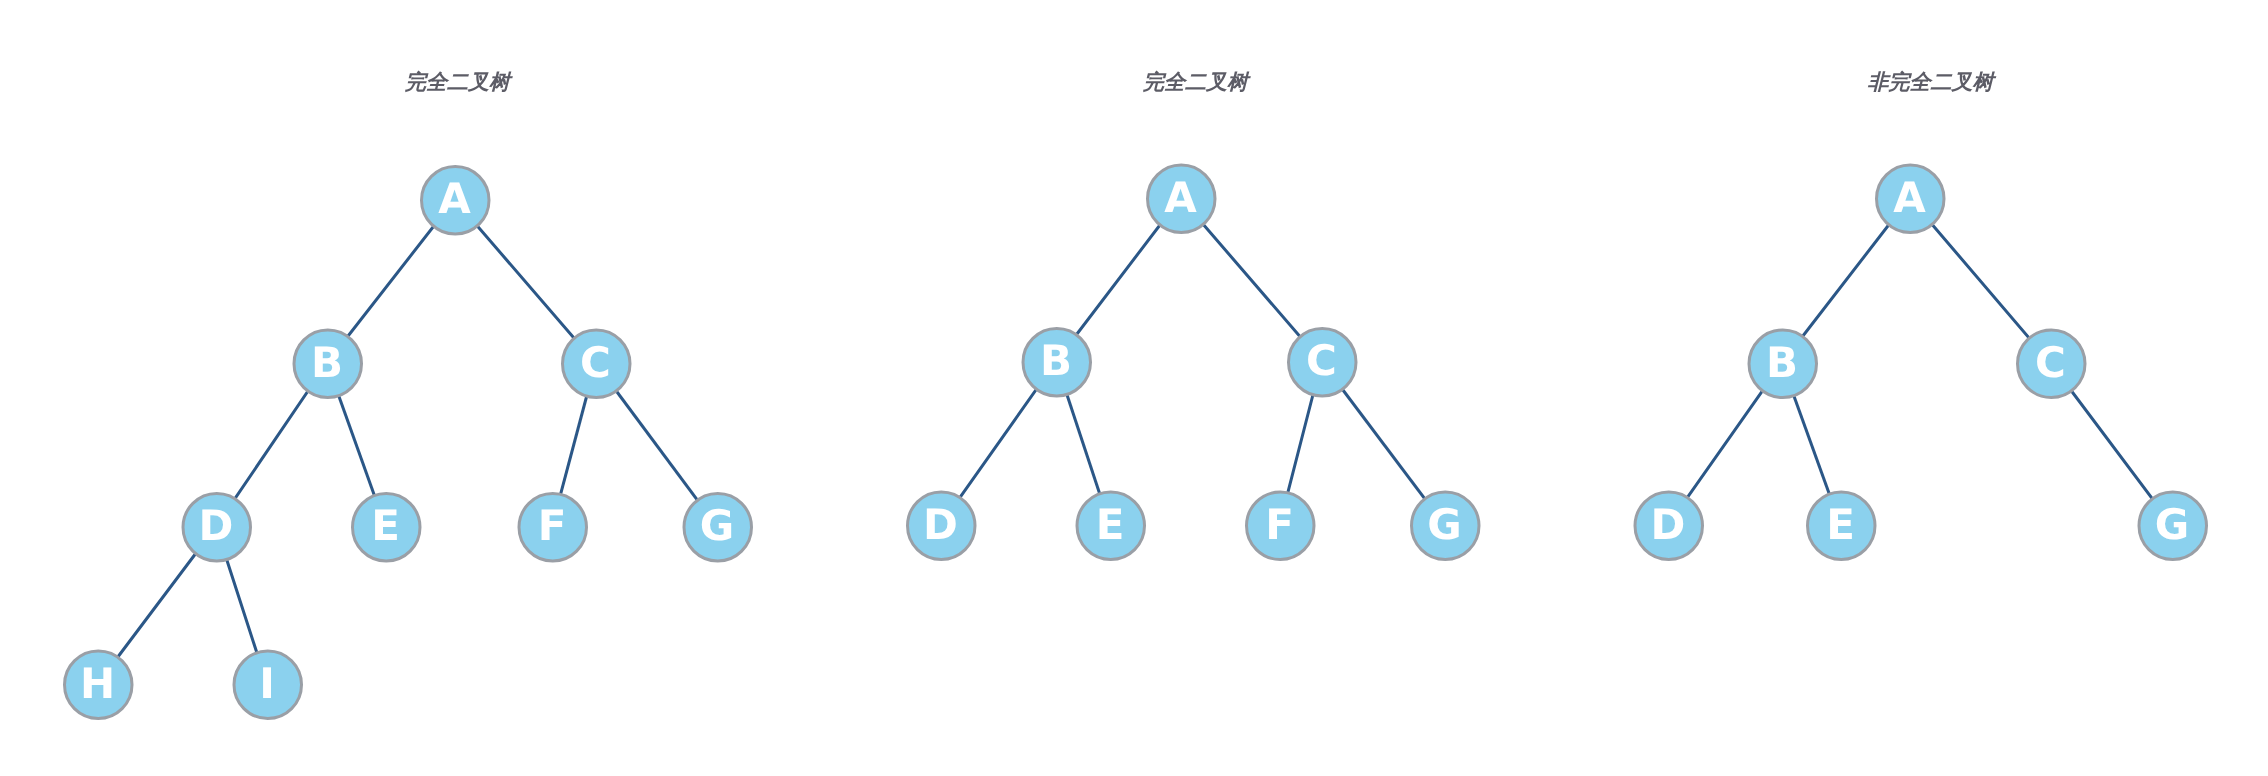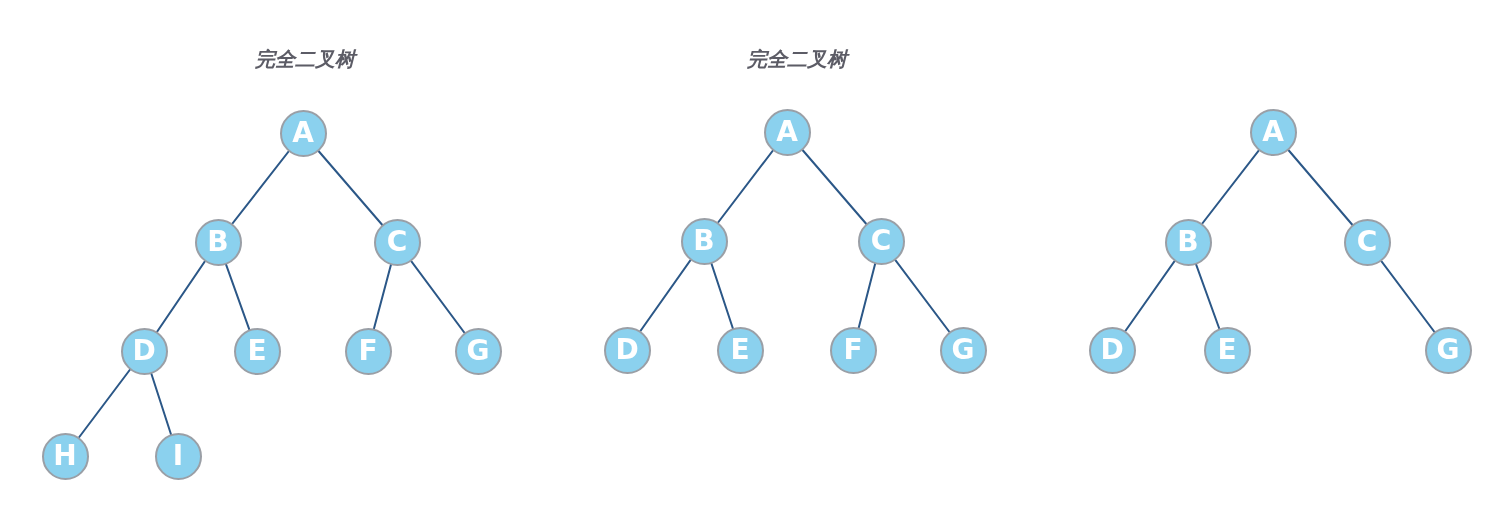--- a/index.html
+++ b/index.html
@@ -44,21 +44,21 @@
     line-height: 1;
     display: flex;
     align-items: center;
     justify-content: center;
     user-select: none;
   }
   .tree-title {
     position: absolute;
     top: 46px;
     transform: translateX(-50%);
-    font-size: 20px;
+    font-size: 14px;
     font-weight: bold;
     font-style: italic;
     color: var(--title-color, #5C5C66);
     white-space: nowrap;
   }
 </style>
 </head>
 <body>
 
 <div class="canvas">
@@ -102,13 +102,14 @@
       <div class="node" style="left: 939.5px; top: 326.5px;">G</div>
       <div class="node" style="left: 1249.5px; top: 108.5px;">A</div>
       <div class="node" style="left: 1164.5px; top: 218.5px;">B</div>
       <div class="node" style="left: 1343.5px; top: 218.5px;">C</div>
       <div class="node" style="left: 1088.5px; top: 326.5px;">D</div>
       <div class="node" style="left: 1203.5px; top: 326.5px;">E</div>
       <div class="node" style="left: 1424.5px; top: 326.5px;">G</div>
     </div>
   <div class="tree-title" style="left:305px">完全二叉树</div>
   <div class="tree-title" style="left:797px">完全二叉树</div>
+  <div class="tree-title" style="left:1287px">非完全二叉树</div>
 </div>
 
 </body></html>

